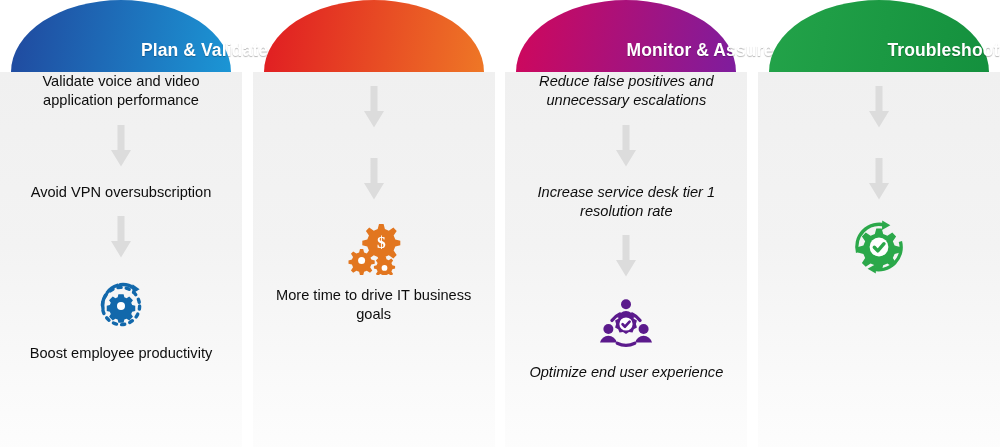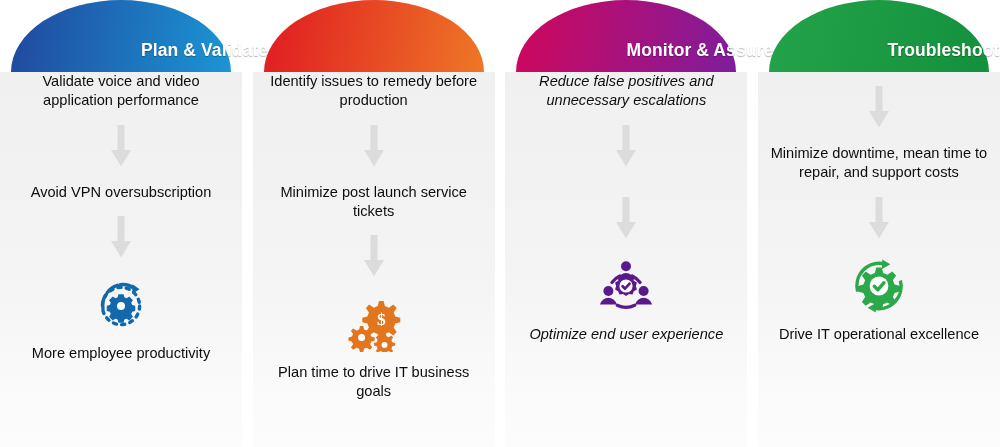--- a/index.html
+++ b/index.html
@@ -125,39 +125,37 @@
           <g fill="none" stroke="#1268ab" stroke-width="3.4" stroke-linecap="round" stroke-dasharray="3.2 5.2">
             <circle cx="27" cy="28" r="18.6"></circle>
           </g>
           <g fill="#1268ab">
             <path d="M27 16.2 l2.6 .0 .75 3.1 2.25 .95 2.65 -1.75 3.7 3.7 -1.75 2.65 .95 2.25 3.1 .75 0 5.2 -3.1 .75 -.95 2.25 1.75 2.65 -3.7 3.7 -2.65 -1.75 -2.25 .95 -.75 3.1 -5.2 0 -.75 -3.1 -2.25 -.95 -2.65 1.75 -3.7 -3.7 1.75 -2.65 -.95 -2.25 -3.1 -.75 0 -5.2 3.1 -.75 .95 -2.25 -1.75 -2.65 3.7 -3.7 2.65 1.75 2.25 -.95 .75 -3.1 z"></path>
           </g>
           <circle cx="27" cy="28" r="4.0" fill="#ffffff"></circle>
         </svg>
       </div>
 
-      <div class="ptext ptext-final">More employee productivity</div>
+      <div class="ptext ptext-final">Boost employee productivity</div>
     </div>
   </div>
 
   <div class="column">
     <div class="dome-wrap">
       <div class="dome" id="dome1" style="background: linear-gradient(100deg, rgb(224, 27, 34) 0%, rgb(239, 124, 38) 100%);"></div>
     </div>
 
     <div class="panel" style="background: linear-gradient(rgb(240, 240, 240) 0%, rgb(243, 243, 243) 40%, rgb(250, 250, 250) 72%, rgb(255, 255, 255) 100%);">
-      <div class="ptext">Identify issues to remedy before production</div>
-
-      <span class="arrow arrow-1">
-        <svg width="26" height="42" viewBox="0 0 26 42">
-            <path d="M9.5 0 h7 v25 h6.5 L13 41.5 L3 25 h6.5 z" fill="#dcdcdc"></path>
-          </svg>
-      </span>
-
-      <div class="ptext">Minimize post launch service tickets</div>
+
+      <span class="arrow arrow-1">
+        <svg width="26" height="42" viewBox="0 0 26 42">
+            <path d="M9.5 0 h7 v25 h6.5 L13 41.5 L3 25 h6.5 z" fill="#dcdcdc"></path>
+          </svg>
+      </span>
+
 
       <span class="arrow arrow-2">
         <svg width="26" height="42" viewBox="0 0 26 42">
             <path d="M9.5 0 h7 v25 h6.5 L13 41.5 L3 25 h6.5 z" fill="#dcdcdc"></path>
           </svg>
       </span>
 
       <div class="icon-slot">
         <svg width="56" height="56" viewBox="0 0 56 56">
           <g fill="#e2761f">
@@ -169,39 +167,40 @@
             <path d="M14 30 l3.2 0 .9 3.4 2.7 1.15 3.2 -2.1 2.25 2.25 -2.1 3.2 1.15 2.7 3.4 .9 0 3.2 -3.4 .9 -1.15 2.7 2.1 3.2 -2.25 2.25 -3.2 -2.1 -2.7 1.15 -.9 3.4 -3.2 0 -.9 -3.4 -2.7 -1.15 -3.2 2.1 -2.25 -2.25 2.1 -3.2 -1.15 -2.7 -3.4 -.9 0 -3.2 3.4 -.9 1.15 -2.7 -2.1 -3.2 2.25 -2.25 3.2 2.1 2.7 -1.15 z"></path>
           </g>
           <circle cx="15.6" cy="41.6" r="3.5" fill="#ffffff"></circle>
           <g fill="#e2761f">
             <path d="M37.2 37.6 l2.6 0 .72 2.75 2.18 .93 2.58 -1.7 1.82 1.82 -1.7 2.58 .93 2.18 2.75 .72 0 2.6 -2.75 .72 -.93 2.18 1.7 2.58 -1.82 1.82 -2.58 -1.7 -2.18 .93 -.72 2.75 -2.6 0 -.72 -2.75 -2.18 -.93 -2.58 1.7 -1.82 -1.82 1.7 -2.58 -.93 -2.18 -2.75 -.72 0 -2.6 2.75 -.72 .93 -2.18 -1.7 -2.58 1.82 -1.82 2.58 1.7 2.18 -.93 z"></path>
           </g>
           <circle cx="38.5" cy="48.9" r="2.9" fill="#ffffff"></circle>
         </svg>
       </div>
 
-      <div class="ptext ptext-final">Plan time to drive IT business goals</div>
+      <div class="ptext ptext-final">More time to drive IT business goals</div>
     </div>
   </div>
 
   <div class="column">
     <div class="dome-wrap">
       <div class="dome" id="dome2" style="background: linear-gradient(100deg, rgb(208, 7, 91) 0%, rgb(122, 30, 161) 100%);"></div>
     </div>
     <div class="dome-title">Monitor &amp; Assure</div>
 
     <div class="panel" style="background: linear-gradient(rgb(240, 240, 240) 0%, rgb(243, 243, 243) 40%, rgb(250, 250, 250) 72%, rgb(255, 255, 255) 100%); font-style: italic;">
       <div class="ptext">Reduce false positives and unnecessary escalations</div>
 
       <span class="arrow arrow-1">
         <svg width="26" height="42" viewBox="0 0 26 42">
             <path d="M9.5 0 h7 v25 h6.5 L13 41.5 L3 25 h6.5 z" fill="#dcdcdc"></path>
           </svg>
       </span>
 
+      <div class="ptext">Increase service desk tier 1 resolution rate</div>
 
       <span class="arrow arrow-2">
         <svg width="26" height="42" viewBox="0 0 26 42">
             <path d="M9.5 0 h7 v25 h6.5 L13 41.5 L3 25 h6.5 z" fill="#dcdcdc"></path>
           </svg>
       </span>
 
       <div class="icon-slot">
         <svg width="56" height="56" viewBox="0 0 56 56">
           <g fill="#5b1a8c">
@@ -238,21 +237,20 @@
     <div class="dome-title">Troubleshooting</div>
 
     <div class="panel" style="background: linear-gradient(rgb(240, 240, 240) 0%, rgb(243, 243, 243) 40%, rgb(250, 250, 250) 72%, rgb(255, 255, 255) 100%);">
 
       <span class="arrow arrow-1">
         <svg width="26" height="42" viewBox="0 0 26 42">
             <path d="M9.5 0 h7 v25 h6.5 L13 41.5 L3 25 h6.5 z" fill="#dcdcdc"></path>
           </svg>
       </span>
 
-      <div class="ptext">Minimize downtime, mean time to repair, and support costs</div>
 
       <span class="arrow arrow-2">
         <svg width="26" height="42" viewBox="0 0 26 42">
             <path d="M9.5 0 h7 v25 h6.5 L13 41.5 L3 25 h6.5 z" fill="#dcdcdc"></path>
           </svg>
       </span>
 
       <div class="icon-slot">
         <svg width="56" height="56" viewBox="0 0 56 56">
           <g fill="none" stroke="#2ba84a" stroke-width="3.4" stroke-linecap="butt">
@@ -262,17 +260,16 @@
           <path d="M31.2 1.5 L39.4 6.3 L31.0 11.0 z" fill="#2ba84a"></path>
           <path d="M24.8 54.5 L16.6 49.7 L25.0 45.0 z" fill="#2ba84a"></path>
           <g fill="#2ba84a">
             <path d="M25.3 9.6 l5.4 0 1.5 5.5 4.2 1.75 4.9 -3.25 3.8 3.8 -3.25 4.9 1.75 4.2 5.5 1.5 0 5.4 -5.5 1.5 -1.75 4.2 3.25 4.9 -3.8 3.8 -4.9 -3.25 -4.2 1.75 -1.5 5.5 -5.4 0 -1.5 -5.5 -4.2 -1.75 -4.9 3.25 -3.8 -3.8 3.25 -4.9 -1.75 -4.2 -5.5 -1.5 0 -5.4 5.5 -1.5 1.75 -4.2 -3.25 -4.9 3.8 -3.8 4.9 3.25 4.2 -1.75 z"></path>
           </g>
           <circle cx="28" cy="28" r="9.4" fill="#ffffff"></circle>
           <path d="M23.3 28.3 l3.5 3.6 6.2 -7.2" fill="none" stroke="#2ba84a" stroke-width="3.4" stroke-linecap="round" stroke-linejoin="round"></path>
         </svg>
       </div>
 
-      <div class="ptext ptext-final">Drive IT operational excellence</div>
     </div>
   </div>
 
 </div>
 
 </body></html>

